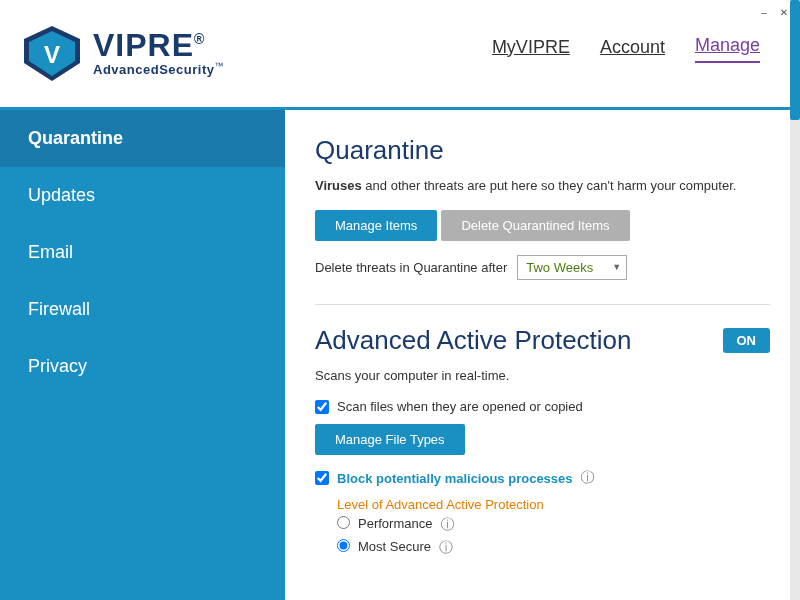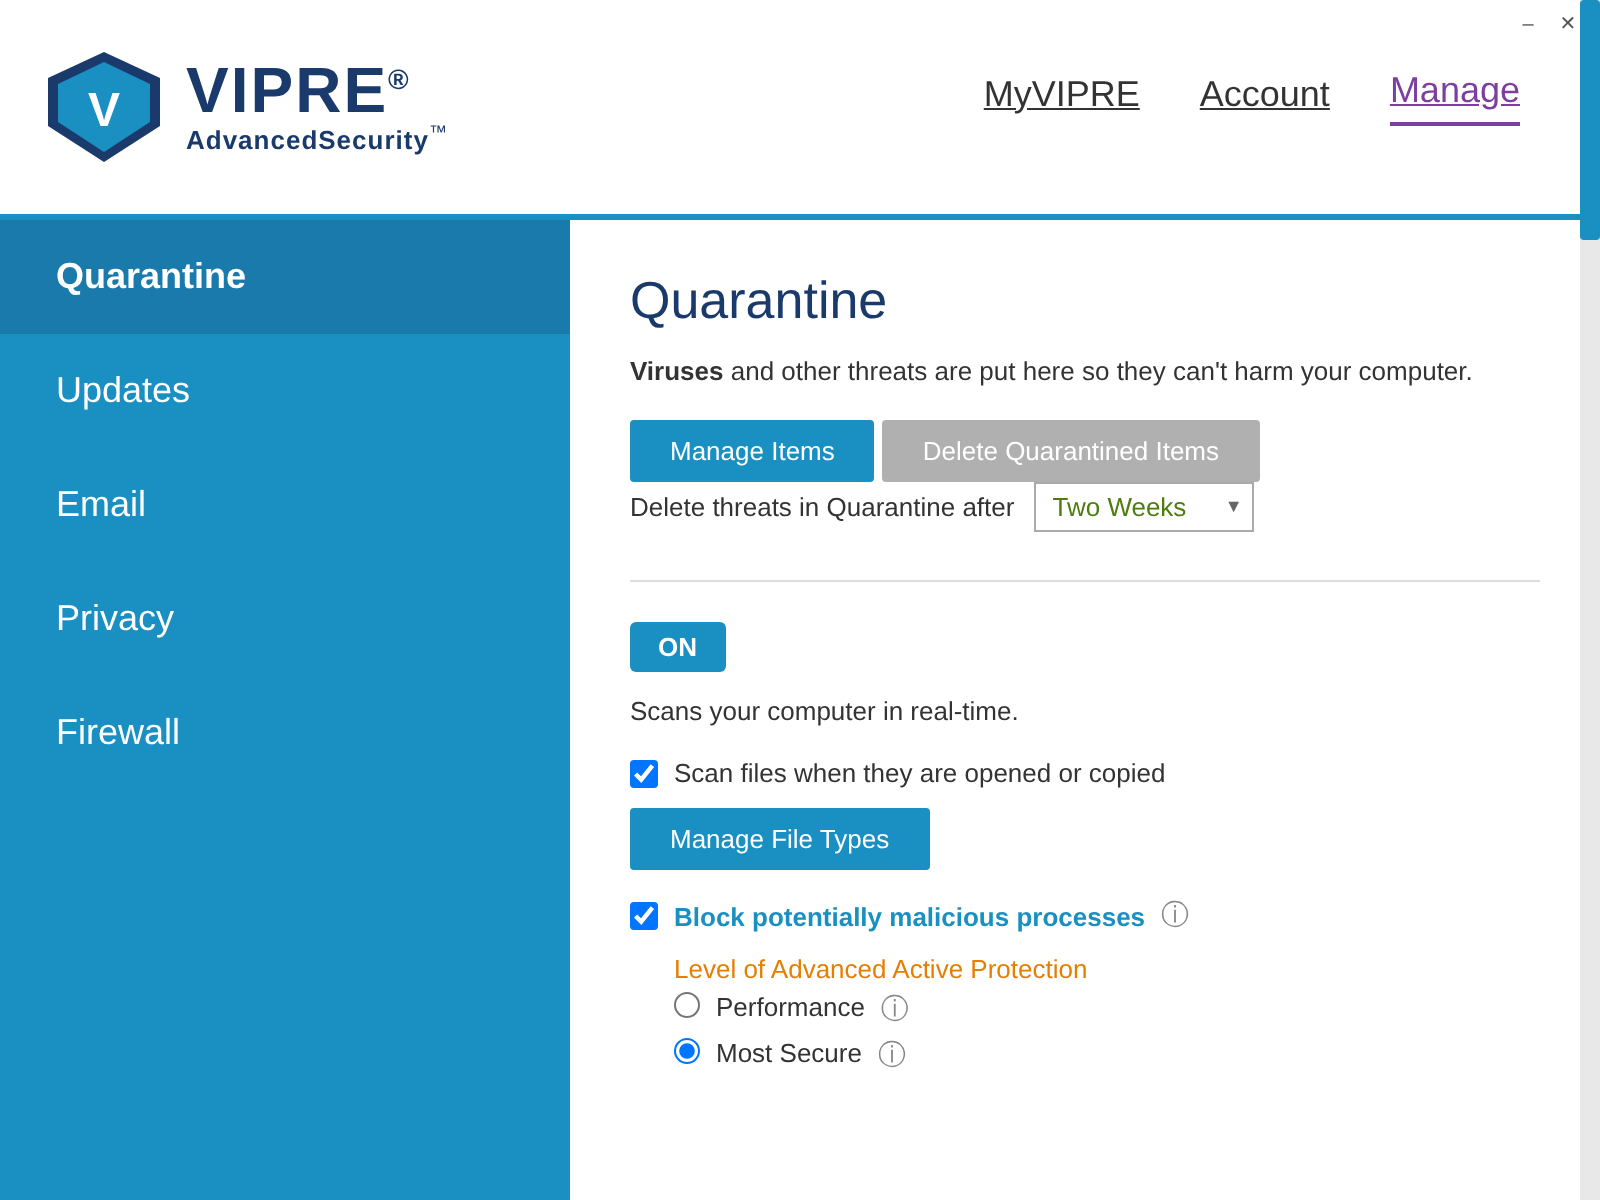--- a/index.html
+++ b/index.html
@@ -184,20 +184,21 @@
       padding: 8px 20px;
       font-size: 13px;
       cursor: pointer;
       border-radius: 2px;
       margin-left: 4px;
     }
 
     .btn-row {
       display: flex;
       align-items: flex-end;
+      margin-bottom: 14px;
     }
 
     
     .dropdown-row {
       display: flex;
       align-items: center;
       gap: 10px;
       font-size: 13px;
       color: #333;
       margin-bottom: 24px;
@@ -347,24 +348,24 @@
     <div class="sidebar-item active">
       <span>Quarantine</span>
     </div>
     <div class="sidebar-item">
       <span>Updates</span>
     </div>
     <div class="sidebar-item">
       <span>Email</span>
     </div>
     <div class="sidebar-item">
+      <span>Firewall</span>
+    </div>
+    <div class="sidebar-item">
       <span>Privacy</span>
-    </div>
-    <div class="sidebar-item">
-      <span>Firewall</span>
     </div>
   </div>
 
   <div class="content">
 
     <div class="section">
       <h2 class="section-title">Quarantine</h2>
       <p class="section-desc">
         <strong>Viruses</strong><span> and other threats are put here so they can't harm your computer.</span>
       </p>
@@ -383,20 +384,21 @@
             <option>Never</option>
           </select>
         </div>
       </div>
     </div>
 
     <hr class="section-divider">
 
     <div class="section">
       <div class="aap-header">
+        <h2 class="section-title" style="margin-bottom:0;">Advanced Active Protection</h2>
         <div class="toggle-on">ON</div>
       </div>
       <p class="section-desc" style="margin-top:10px;">Scans your computer in real-time.</p>
 
       <div class="checkbox-row">
         <input type="checkbox" checked="" style="">
         <span>Scan files when they are opened or copied</span>
       </div>
 
       <div style="margin-bottom: 14px;">

